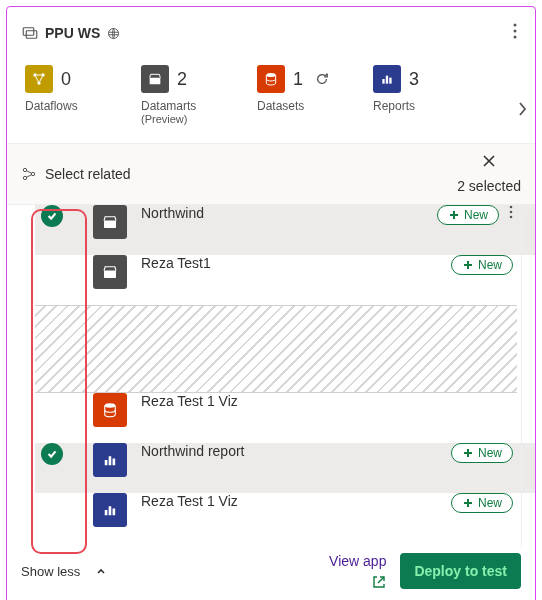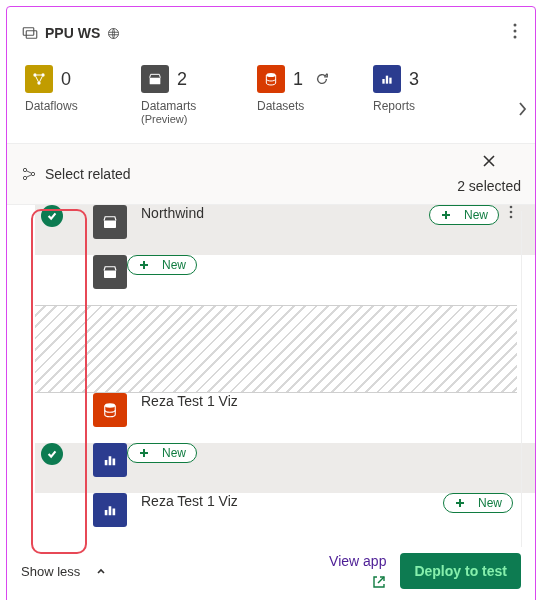--- a/index.html
+++ b/index.html
@@ -29,21 +29,21 @@
   .hl-box { position: absolute; left: 24px; top: 4px; width: 56px; height: 345px; border: 2.5px solid #e74856; border-radius: 10px; pointer-events: none; z-index: 5; }
   .track { position: absolute; right: 2px; top: 6px; width: 12px; height: 336px; border-left: 1px solid #eee; }
   .row { display: flex; align-items: flex-start; height: 50px; padding: 0 22px 0 6px; }
   .row.selected { background: #edebe9; }
   .check { width: 22px; height: 22px; border-radius: 50%; background: #0d7b51; display: flex; align-items: center; justify-content: center; flex-shrink: 0; }
   .check svg { width: 12px; height: 12px; stroke: #fff; stroke-width: 2.5; fill: none; }
   .check-empty { width: 22px; height: 22px; flex-shrink: 0; }
   .item-icon { width: 34px; height: 34px; border-radius: 3px; display: flex; align-items: center; justify-content: center; margin-left: 30px; flex-shrink: 0; }
   .item-icon svg { width: 18px; height: 18px; fill: #fff; }
   .item-name { margin-left: 14px; font-size: 14px; color: #323130; flex: 1; }
-  .new-btn { border: 1px solid #107c41; color: #107c41; background: #fff; border-radius: 14px; padding: 2px 10px; font-size: 12px; display: flex; align-items: center; gap: 12px; cursor: pointer; }
+  .new-btn { border: 1px solid #107c41; color: #107c41; background: #fff; border-radius: 14px; padding: 2px 10px; font-size: 12px; display: flex; align-items: center; gap: 4px; cursor: pointer; }
   .new-btn svg { width: 12px; height: 12px; stroke: #107c41; stroke-width: 2; fill: none; }
   .row-more { margin-left: 10px; color: #555; cursor: pointer; }
   .hatched { height: 88px; background: repeating-linear-gradient(135deg, #fff, #fff 6px, #d8d8d8 6px, #d8d8d8 8px); border-top: 1px solid #cfcfcf; border-bottom: 1px solid #cfcfcf; margin-right: 18px; }
   .footer { display: flex; align-items: center; padding: 10px 14px 14px 14px; gap: 14px; }
   .show-less { font-size: 13px; color: #323130; display: flex; align-items: center; gap: 16px; cursor: pointer; }
   .view-app { margin-left: auto; font-size: 14px; color: #4c1d95; display: flex; align-items: flex-end; gap: 6px; cursor: pointer; flex-direction: column; }
   .deploy-btn { background: #0d7b51; color: #86efac; border: none; border-radius: 4px; padding: 10px 14px; font-size: 14px; font-weight: 600; cursor: pointer; }
   .c-dataflow { background: #c19c00; }
   .c-datamart { background: #4d4d4d; }
   .c-dataset { background: #d83b01; }
@@ -194,20 +194,21 @@
   </div>
         <div class="row">
     <div class="check-empty"></div>
     <div class="item-icon c-datamart">
             <svg viewBox="0 0 24 24">
               <path d="M4 10h16v9a1 1 0 01-1 1H5a1 1 0 01-1-1v-9z"></path>
               <path d="M4 10l1.5-5h13L20 10" fill="none" stroke="#fff" stroke-width="1.5"></path>
               <path d="M9 14h6" stroke="#fff" stroke-width="1.5"></path>
             </svg>
           </div>
+    <span class="item-name">Reza Test1</span>
     <div class="new-btn">
             <svg viewBox="0 0 12 12">
               <path d="M6 2v8M2 6h8"></path>
             </svg>
             <span>New</span>
           </div>
 
   </div>
         <div class="hatched"></div>
         <div class="row">
@@ -228,20 +229,21 @@
               <path d="M3 7l3 3 5-6"></path>
             </svg>
           </div>
     <div class="item-icon c-report">
             <svg viewBox="0 0 24 24">
               <rect x="5" y="12" width="3.5" height="7"></rect>
               <rect x="10.2" y="7" width="3.5" height="12"></rect>
               <rect x="15.4" y="10" width="3.5" height="9"></rect>
             </svg>
           </div>
+    <span class="item-name">Northwind report</span>
     <div class="new-btn">
             <svg viewBox="0 0 12 12">
               <path d="M6 2v8M2 6h8"></path>
             </svg>
             <span>New</span>
           </div>
 
   </div>
         <div class="row">
     <div class="check-empty"></div>

